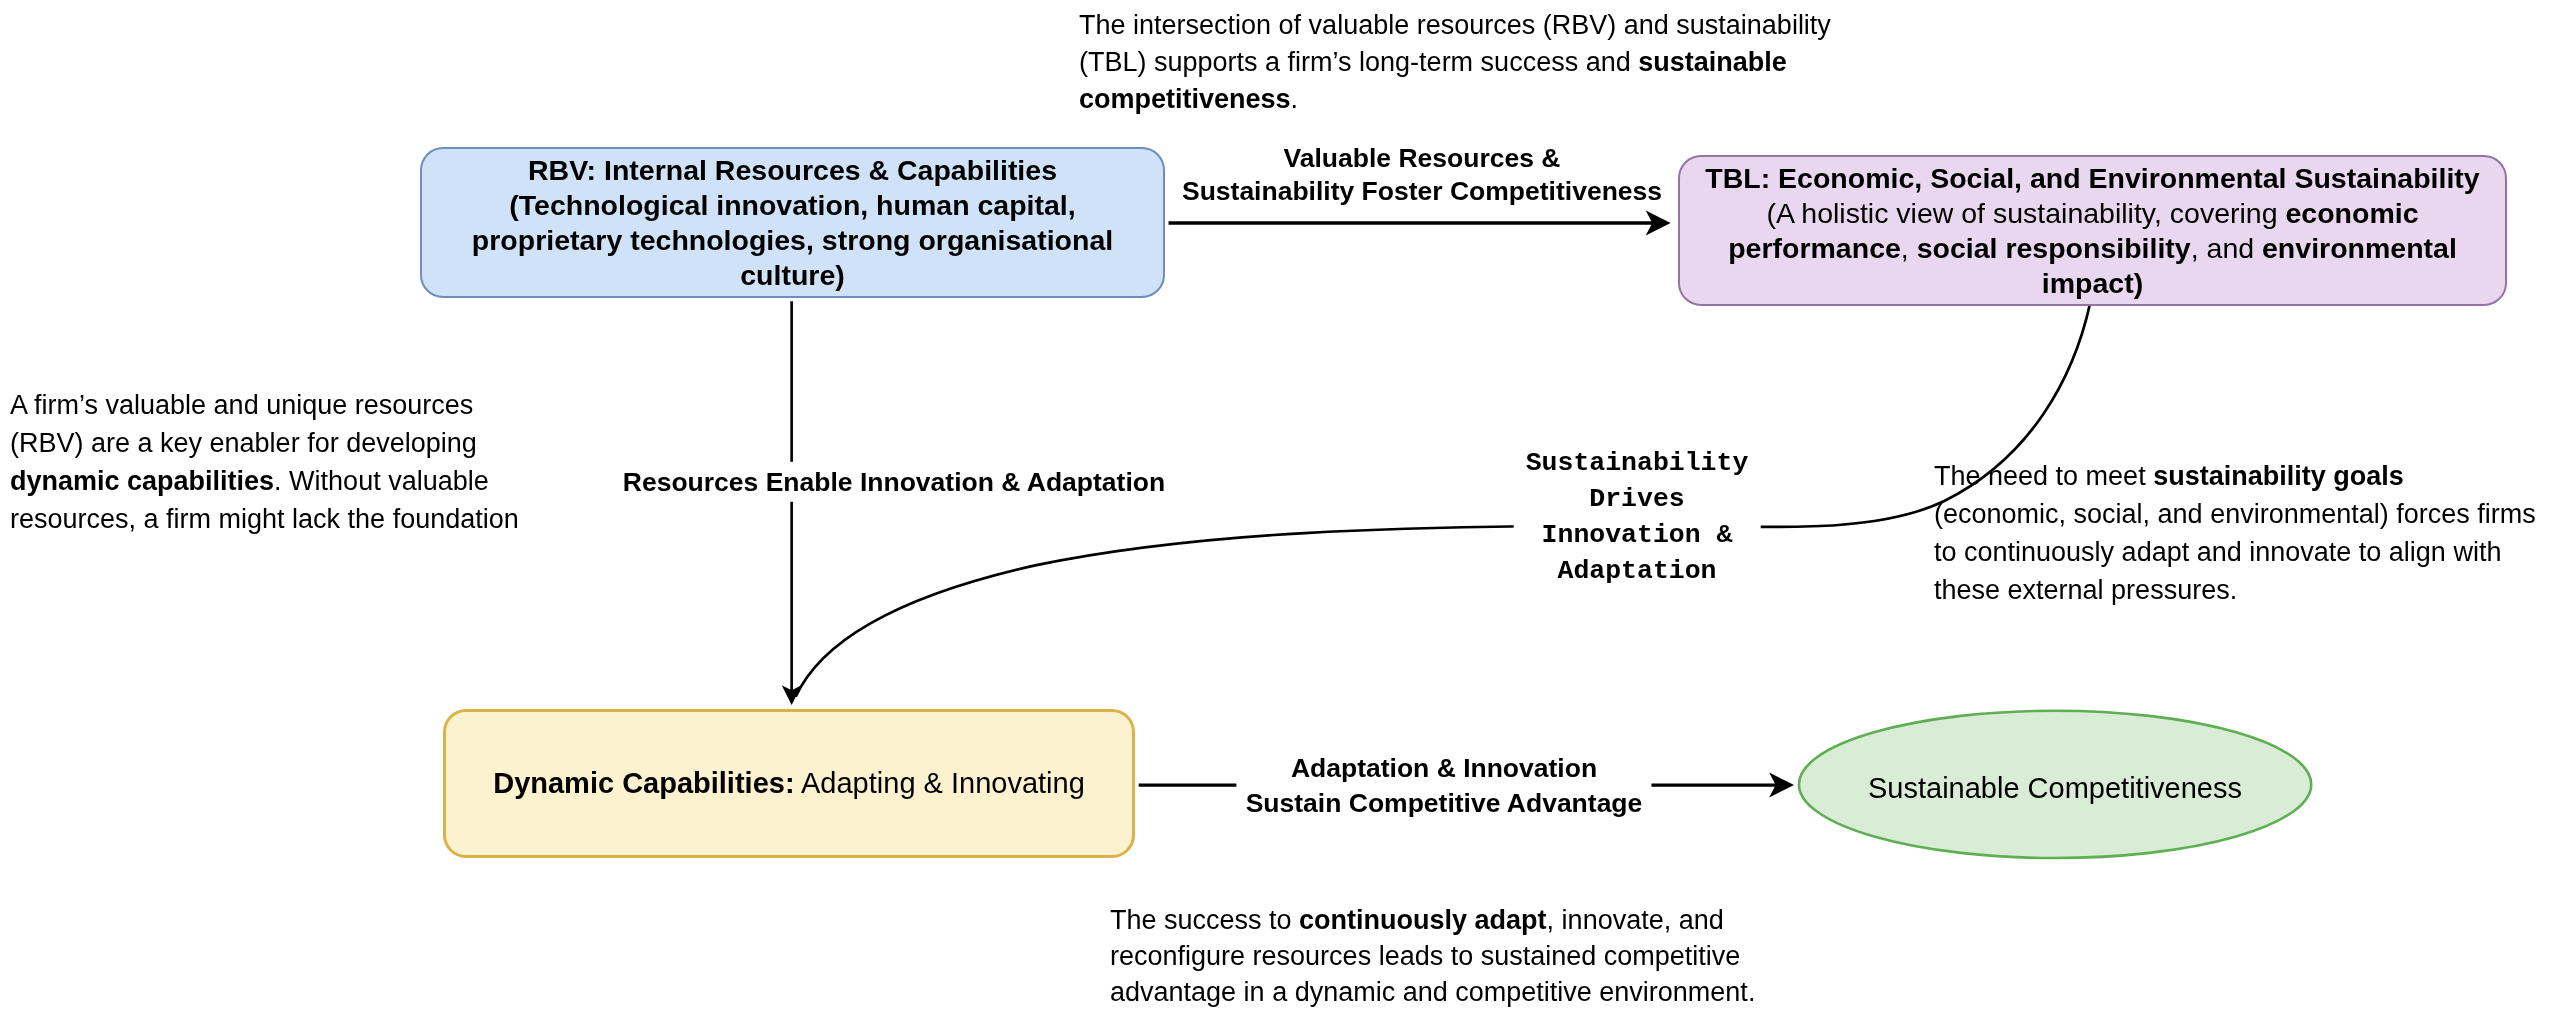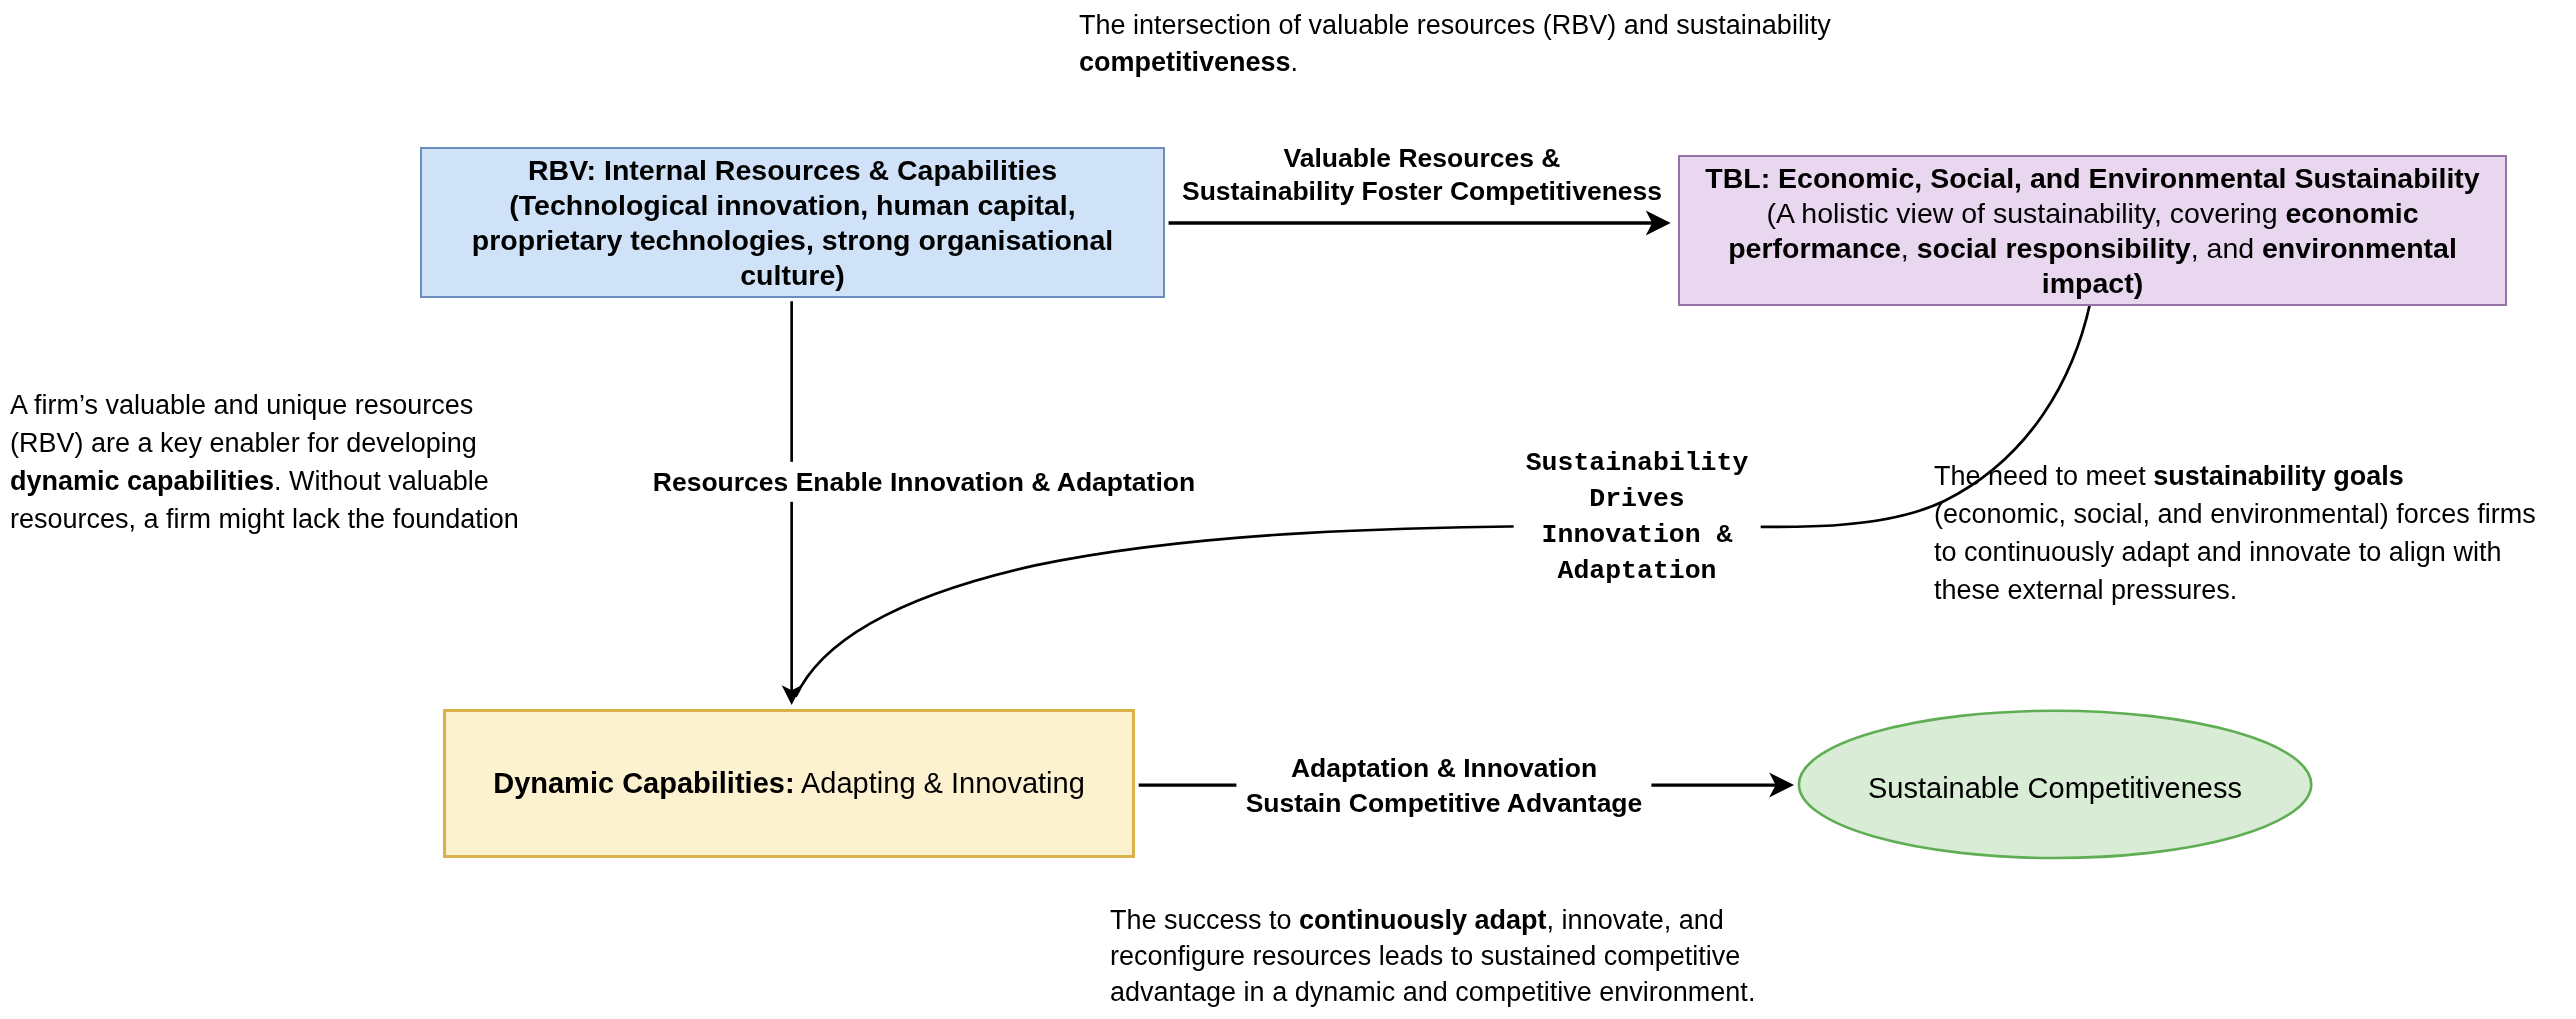--- a/index.html
+++ b/index.html
@@ -18,20 +18,21 @@
     line-height:37px;
     white-space:nowrap;
   }
   .b{font-weight:bold;}
   .node{
     position:absolute;
     display:flex;flex-direction:column;
     justify-content:center;align-items:center;
     text-align:center;
     box-sizing:border-box;
+    border-radius:23px;
   }
   .node .ln{white-space:nowrap;}
   .node-rbv{
     background:var(--rbv_fill);
     border:2.7px solid var(--rbv_stroke);
     font-size:28.5px;line-height:35px;
   }
   .node-tbl{
     background:var(--tbl_fill);
     border:2.7px solid var(--tbl_stroke);
@@ -93,20 +94,21 @@
              C 2100 792, 1800 802, 1560 852
              C 1390 890, 1245 950, 1199 1050"></path>
 
     <line class="edge" x1="1716" y1="1183" x2="2698" y2="1183" stroke-width="5" marker-end="url(#ah)"></line>
 
     <ellipse cx="3097" cy="1182" rx="386" ry="111" stroke-width="4" style="fill:var(--outcome_fill);stroke:var(--outcome_stroke);"></ellipse>
   </svg>
 
   <div class="note" style="left:1079px;top:6.6px;">
       <div class="ln"><span>The intersection of valuable resources (RBV) and sustainability</span></div>
+      <div class="ln"><span>(TBL) supports a firm’s long-term success and </span><span class="b">sustainable</span></div>
       <div class="ln"><span class="b">competitiveness</span><span>.</span></div>
     </div>
 
   <div class="note" style="left:10px;top:386px;line-height:38px;">
       <div class="ln"><span>A firm’s valuable and unique resources</span></div>
       <div class="ln"><span>(RBV) are a key enabler for developing</span></div>
       <div class="ln"><span class="b">dynamic capabilities</span><span>. Without valuable</span></div>
       <div class="ln"><span>resources, a firm might lack the foundation</span></div>
     </div>
 
@@ -141,21 +143,21 @@
       <div class="ln"><span class="b">Dynamic Capabilities:</span><span> Adapting &amp; Innovating</span></div>
     </div>
 
   <div class="ellipse-label" style="left:2055px;top:788px;">Sustainable Competitiveness</div>
 
   <div class="edge-label-top" style="left:1422px;top:142px;">
       <div class="ln">Valuable Resources &amp;</div>
       <div class="ln">Sustainability Foster Competitiveness</div>
     </div>
 
-  <div class="edge-label wbg" style="left:924px;top:482px;text-align:center;">
+  <div class="edge-label wbg" style="left:894px;top:482px;text-align:center;">
       <div class="ln">Resources Enable Innovation &amp; Adaptation</div>
     </div>
 
   <div class="edge-label wbg" style="left:1637px;top:517px;line-height:36px;padding:5.3px 12px;font-family:Liberation Mono, monospace;">
       <div class="ln">Sustainability</div>
       <div class="ln">Drives</div>
       <div class="ln">Innovation &amp;</div>
       <div class="ln">Adaptation</div>
     </div>
 

